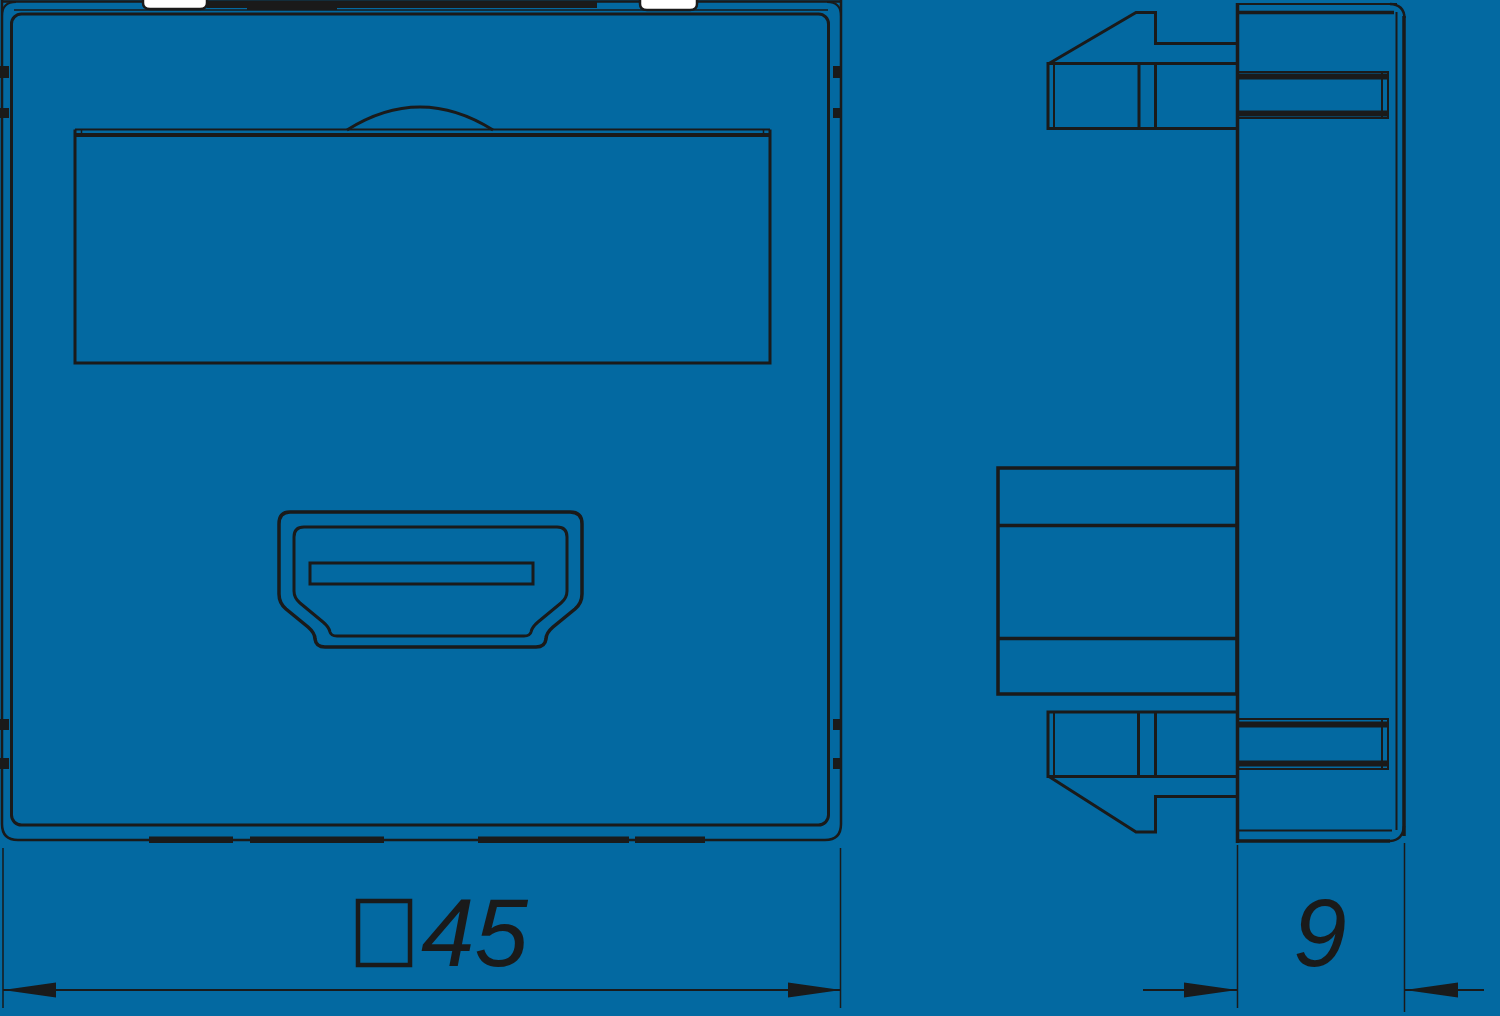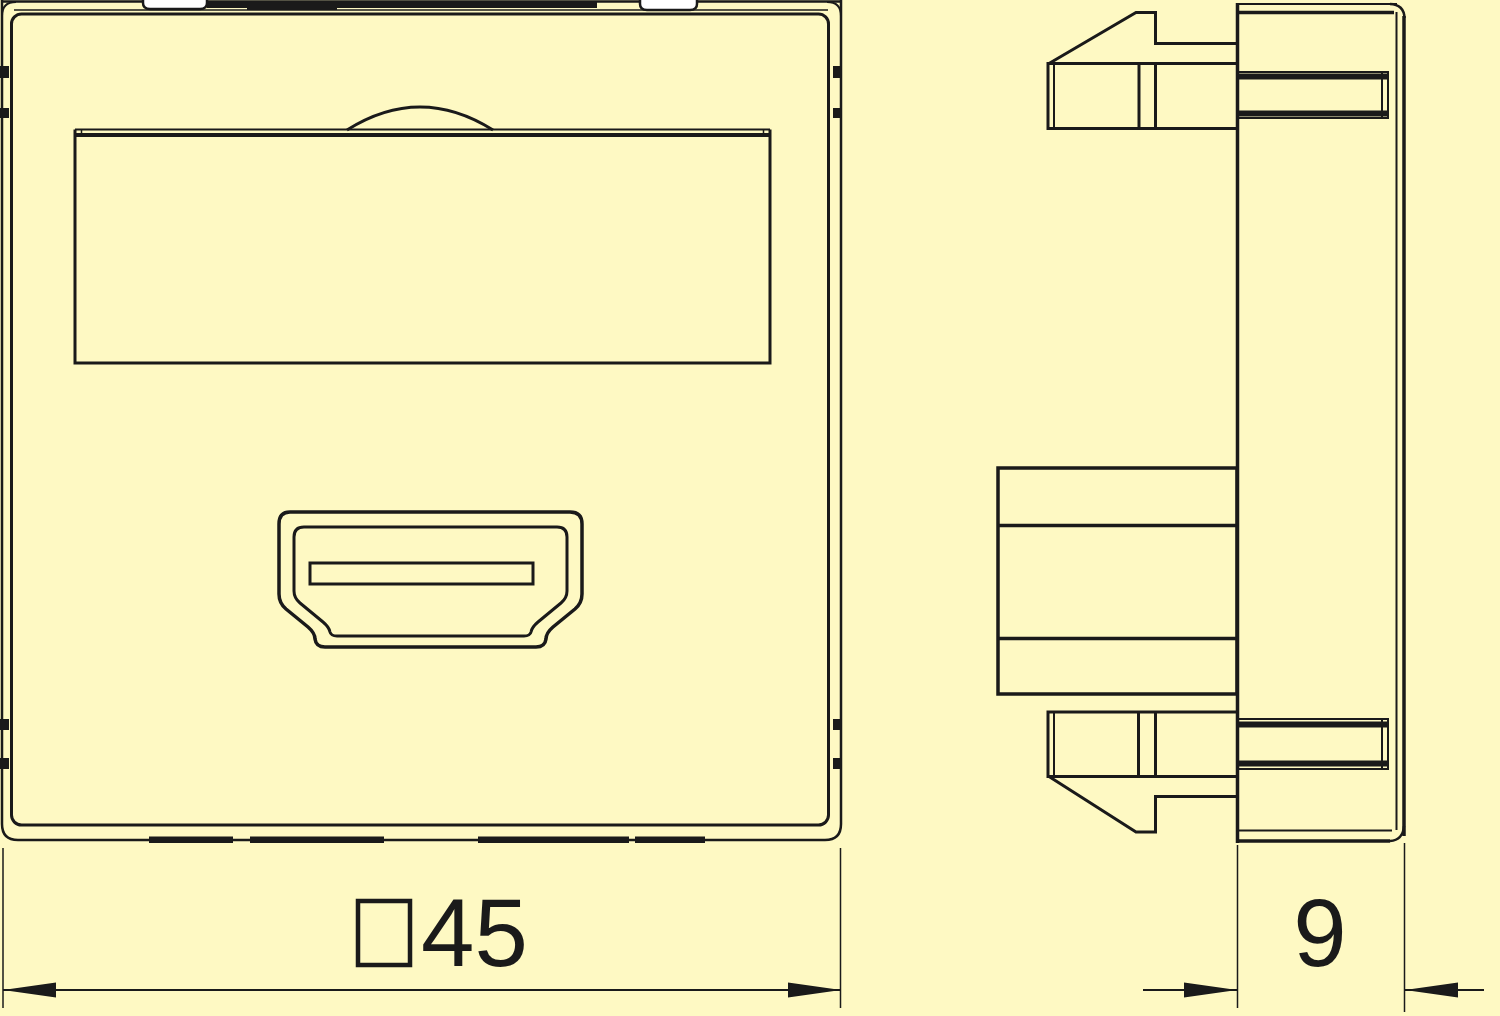--- a/index.html
+++ b/index.html
@@ -4,23 +4,24 @@
 <style>
   html, body {
     margin: 0;
     padding: 0;
     background: #ffffff;
   }
   .stage {
     position: relative;
     width: 1500px;
     height: 1016px;
-    background: #fef9c3;
+    background: #0369a1;
     overflow: hidden;
     font-family: "Liberation Sans", sans-serif;
+    font-style: italic;
   }
   svg.drawing {
     position: absolute;
     left: 0;
     top: 0;
     width: 1500px;
     height: 1016px;
     display: block;
   }
   .dim-text {

